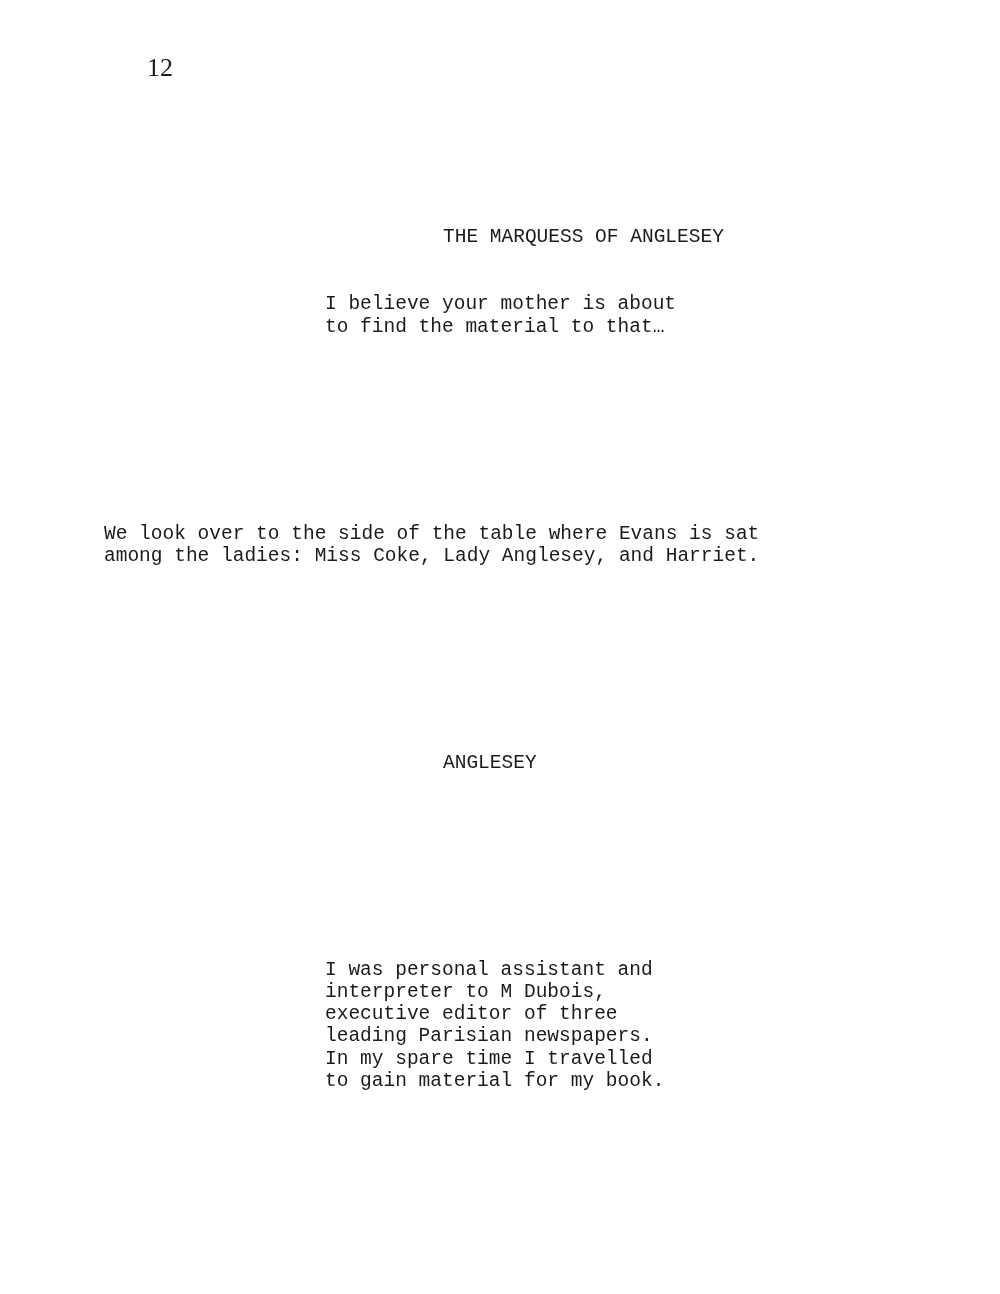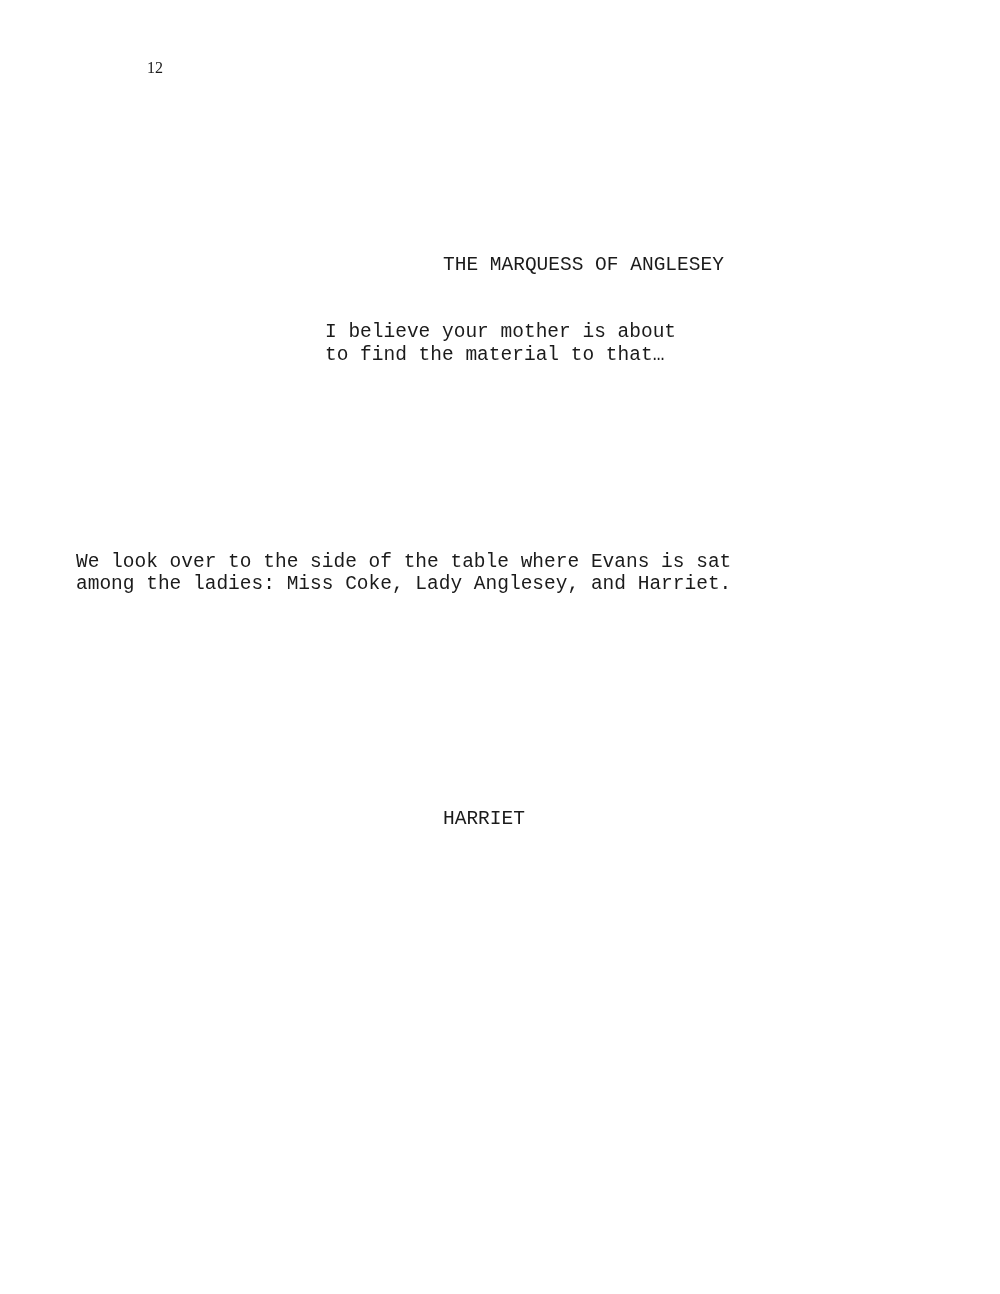--- a/index.html
+++ b/index.html
@@ -9,36 +9,36 @@
     height: 1294px;
     background: #ffffff;
     color: #1b1b1b;
     overflow: hidden;
   }
   .page-number {
     position: absolute;
     left: 147px;
     top: 56px;
     font-family: "Liberation Serif", "DejaVu Serif", serif;
-    font-size: 16px;
+    font-size: 26px;
     line-height: 24px;
   }
   .script {
     position: absolute;
     left: 0;
     top: 115px;
     width: 1000px;
     font-family: "Liberation Mono", "DejaVu Sans Mono", monospace;
     font-size: 19.5px;
     line-height: 22.3px;
     white-space: pre;
   }
   .block { margin: 0 0 28.5px 0; }
-  .action-text { margin-left: 76px; }
-  .character { margin-left: 443px; margin-top: 28px; }
+  .action-text { margin-left: 104px; }
+  .character { margin-left: 443px; }
   .lines { margin-left: 325px; }
 </style>
 </head>
 <body>
 
 <div class="page">
 
   <div class="page-number">12</div>
 
   <div class="script">
@@ -48,24 +48,30 @@
       <div class="lines">I believe your mother is about
 to find the material to that…</div>
     </div>
 
     <div class="block action">
       <div class="action-text">We look over to the side of the table where Evans is sat
 among the ladies: Miss Coke, Lady Anglesey, and Harriet.</div>
     </div>
 
     <div class="block dialogue">
-      <div class="character">HARRIET</div>
+      <div class="character">ANGLESEY</div>
     </div>
 
     <div class="block dialogue">
+      <div class="lines">I was personal assistant and
+interpreter to M Dubois,
+executive editor of three
+leading Parisian newspapers.
+In my spare time I travelled
+to gain material for my book.</div>
     </div>
 
     
 
     
 
     
 
     
 

